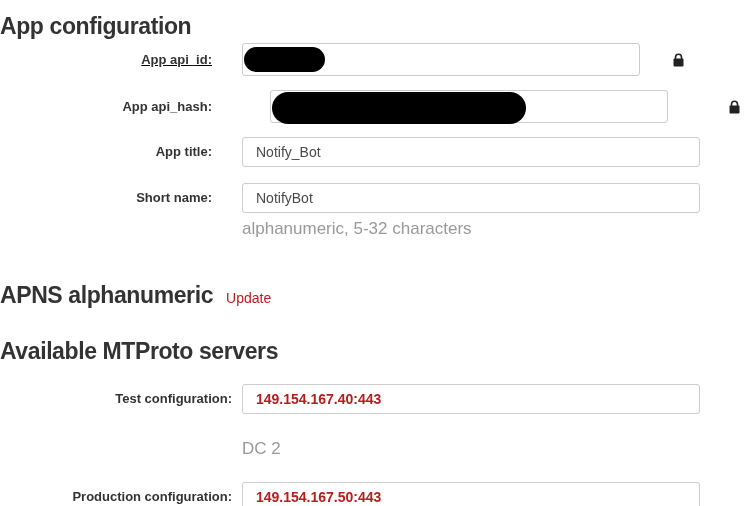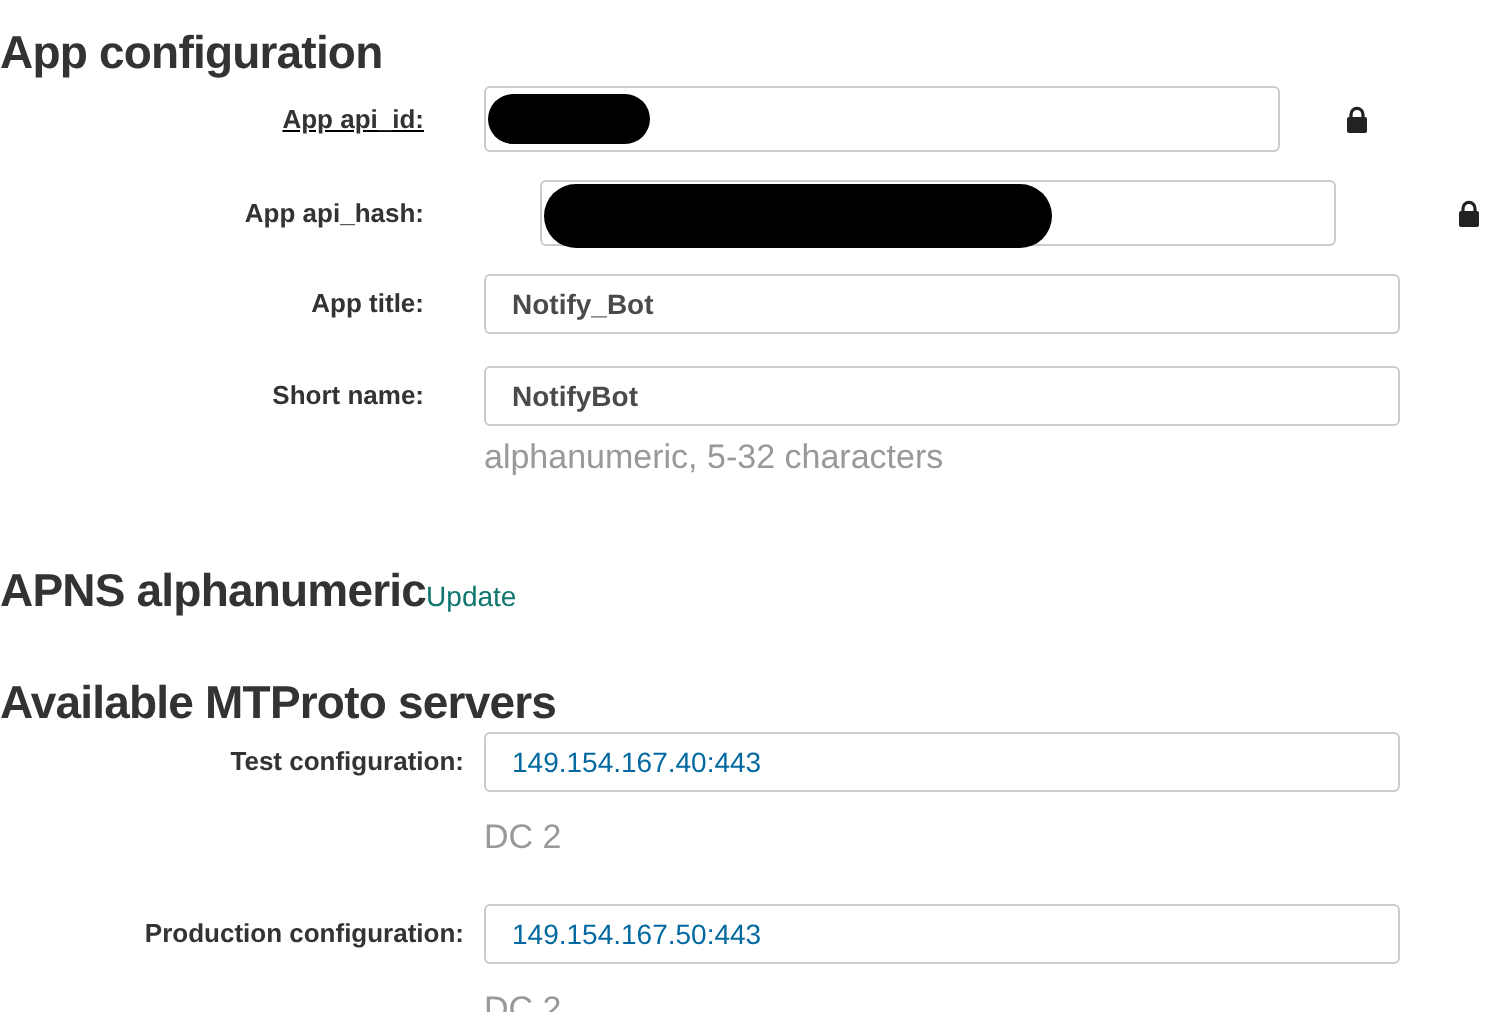--- a/index.html
+++ b/index.html
@@ -20,79 +20,80 @@
     line-height: 26px;
   }
   h2.first { margin-top: 13px; }
   h2.apns  { margin-top: 46px; display: flex; align-items: baseline; }
   h2.mtp   { margin-top: 27px; }
 
   a.upd {
     font-size: 14px;
     font-weight: 400;
     letter-spacing: 0;
-    color: #0f766e;
+    color: #b91c1c;
     text-decoration: none;
+    margin-left: 13px;
     cursor: pointer;
   }
 
   .row { display: flex; align-items: center; }
   .row .lbl {
     width: 242px;
     flex: 0 0 242px;
     text-align: right;
     font-size: 13px;
     font-weight: 700;
     color: #333333;
     line-height: 16px;
   }
   .app .lbl { padding-right: 30px; }
   .srv .lbl { padding-right: 10px; }
 
   .r-apiid   { margin-top: 4px; text-decoration: underline; }
   .r-apihash { margin-top: 14px; gap: 28px; }
   .r-title   { margin-top: 14px; }
   .r-short   { margin-top: 16px; }
-  .r-test    { margin-top: 2px; }
+  .r-test    { margin-top: 20px; }
   .r-prod    { margin-top: 26px; }
 
   .inp {
     border: 1px solid #cccccc;
     border-radius: 3px;
     background: #ffffff;
     font-family: "Liberation Sans", sans-serif;
     font-size: 14px;
     color: #4a4a4a;
     padding: 0 13px;
     outline: none;
     display: block;
   }
   .inp.lg { width: 398px; height: 33px; }
-  .inp.md { width: 458px; height: 30px; font-weight: bold; }
-  .inp.bold { font-weight: 400; color: #0369a1; }
+  .inp.md { width: 458px; height: 30px; }
+  .inp.bold { font-weight: 700; color: #b91c1c; }
 
   .iwrap { position: relative; }
   .blob {
     position: absolute;
     background: #000000;
     pointer-events: none;
   }
   .blob1 { left: 2px; top: 4px;  width: 81px;  height: 25px; border-radius: 13px; }
   .blob2 { left: 2px; top: 2px;  width: 254px; height: 32px; border-radius: 16px; }
 
   .lockwrap { margin-left: 32px; display: flex; align-items: center; }
 
   .helper {
     margin-left: 242px;
     font-size: 17px;
     color: #999999;
     line-height: 15px;
   }
   .h-alnum { margin-top: 8px; }
-  .h-dc    { margin-top: 15px; }
+  .h-dc    { margin-top: 27px; }
 </style>
 </head>
 <body>
 
 <div class="page">
 
   <h2 class="sect first">App configuration</h2>
 
   <div class="row app r-apiid">
     <label class="lbl">App api_id:</label>

